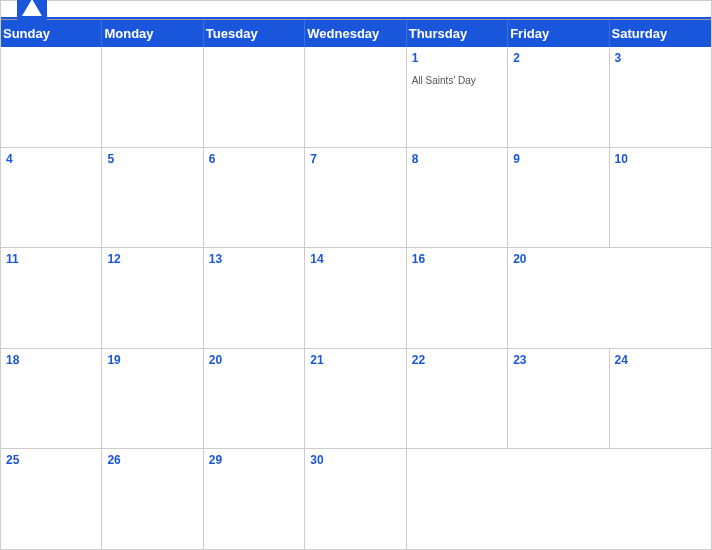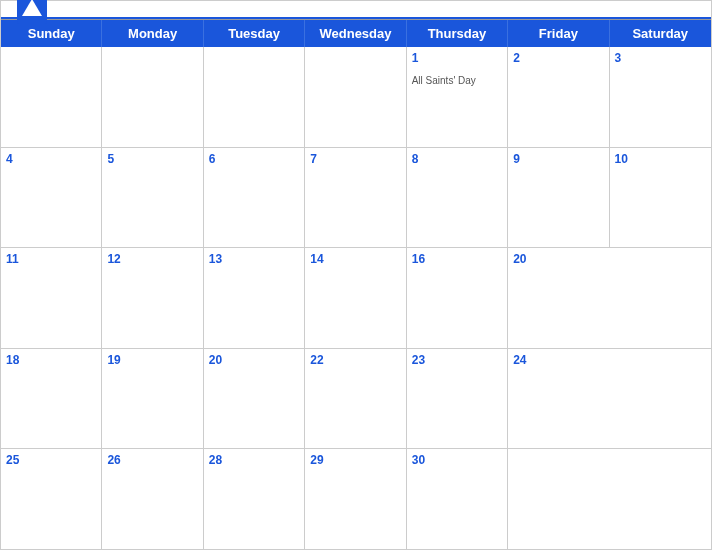--- a/index.html
+++ b/index.html
@@ -75,21 +75,20 @@
       display: flex;
       flex-direction: column;
       border-top: 1px solid #999;
     }
     .day-headers {
       display: grid;
       grid-template-columns: repeat(7, 1fr);
       background: #1a56db;
     }
     .day-header {
-      text-align: center;
       color: #fff;
       font-size: 13px;
       font-weight: bold;
       padding: 6px 2px;
       border-right: 1px solid #3a70e0;
     }
     .day-header:last-child {
       border-right: none;
     }
     .weeks {
@@ -231,38 +230,38 @@
           <div class="day-cell">
             <span class="day-number">18</span>
           </div>
           <div class="day-cell">
             <span class="day-number">19</span>
           </div>
           <div class="day-cell">
             <span class="day-number">20</span>
           </div>
           <div class="day-cell">
+            <span class="day-number">21</span>
+          </div>
+          <div class="day-cell">
             <span class="day-number">22</span>
           </div>
           <div class="day-cell">
             <span class="day-number">23</span>
           </div>
           <div class="day-cell">
             <span class="day-number">24</span>
           </div>
         </div>
         <div class="week-row">
           <div class="day-cell">
             <span class="day-number">25</span>
           </div>
           <div class="day-cell">
             <span class="day-number">26</span>
-          </div>
-          <div class="day-cell">
-            <span class="day-number">28</span>
           </div>
           <div class="day-cell">
             <span class="day-number">29</span>
           </div>
           <div class="day-cell">
             <span class="day-number">30</span>
           </div>
           <div class="day-cell empty"></div>
         </div>
       </div>

